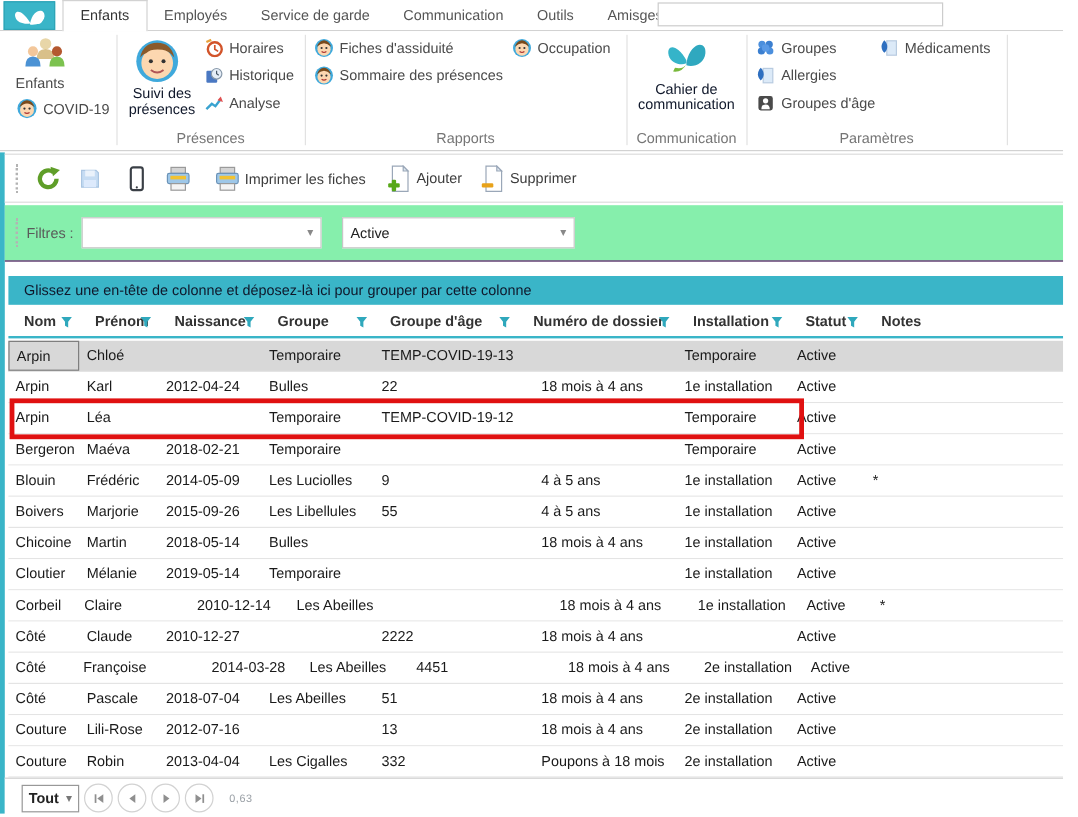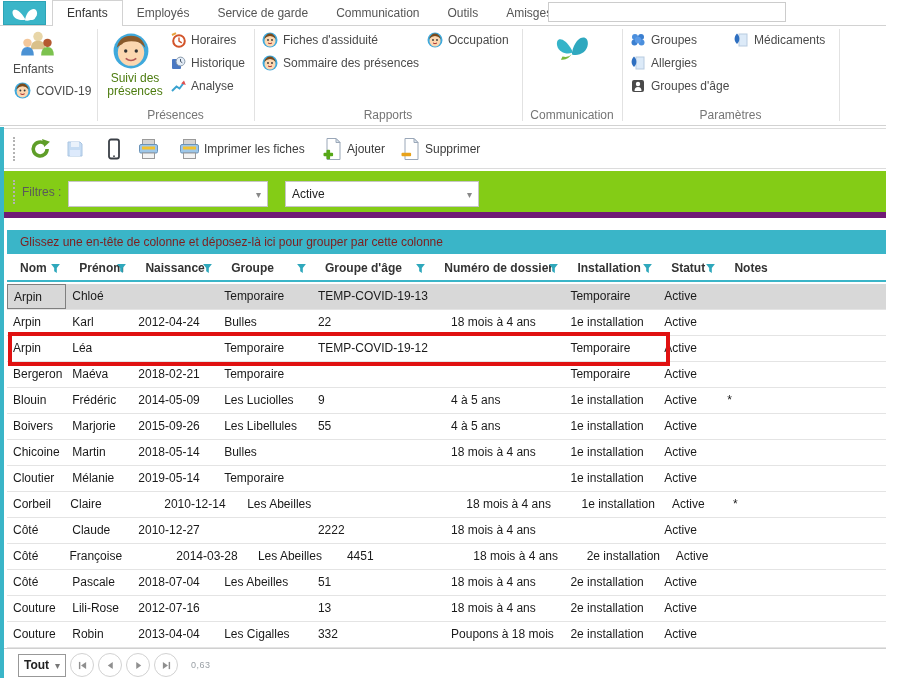--- a/index.html
+++ b/index.html
@@ -16,42 +16,42 @@
   .tab.active{background:#fff;border:1px solid #d2d2d2;border-bottom:none;color:#333;height:25px;
               position:relative;z-index:2;}
   .tabbar-input{position:absolute;left:548px;top:2px;width:238px;height:20px;border:1px solid #ccc;
                 box-sizing:border-box;font-family:inherit;font-size:12px;padding:0 4px;}
 
   
   .ribbon{position:absolute;top:26px;left:0;right:0;height:99px;background:#fff;border-bottom:1px solid #d2d2d2;}
   .rdiv{position:absolute;top:3px;height:92px;width:1px;background:#e2e2e2;}
   .ritem{position:absolute;display:flex;align-items:center;gap:5px;white-space:nowrap;color:#4a4a4a;}
   .rlabel{position:absolute;bottom:3px;text-align:center;color:#757575;}
-  .rbig-label{position:absolute;text-align:center;color:#4d7c0f;line-height:13px;}
+  .rbig-label{position:absolute;text-align:center;color:#0f172a;line-height:13px;}
 
   
   .teal-strip{position:absolute;left:0;top:127px;width:4px;height:551px;background:#3ab5c8;}
 
   .toolbar{position:absolute;top:128px;left:4px;right:0;height:41px;background:#fff;
            border-top:1px solid #dcdcdc;border-bottom:1px solid #dcdcdc;box-sizing:border-box;}
   .titem{position:absolute;top:50%;transform:translateY(-50%);display:flex;align-items:center;gap:3px;color:#3c3c3c;}
   .grip{width:2px;height:24px;border-left:2px dotted #b3b3b3;}
 
-  .filterbar{position:absolute;top:171px;left:4px;right:0;height:47px;background:#84cc16;
-             border-bottom:6px solid #701a75;box-sizing:border-box;}
+  .filterbar{position:absolute;top:171px;left:4px;right:0;height:47px;background:#86efac;
+             border-bottom:1px solid #701a75;box-sizing:border-box;}
   .fl-label{position:absolute;left:18px;top:50%;transform:translateY(-50%);color:#5a5a5a;}
   .combo{position:absolute;top:10px;height:26px;border:1px solid #c6c6c6;background:#fff;box-sizing:border-box;
          display:flex;align-items:center;justify-content:space-between;padding:0 6px;cursor:default;}
   .combo .arrow{color:#888;font-size:10px;}
   .search-input{position:absolute;left:483px;top:10px;width:404px;height:26px;border:1px solid #c6c6c6;
                 box-sizing:border-box;font-family:inherit;font-size:12px;padding:0 9px;}
   .search-input::placeholder{color:#9a9a9a;font-style:italic;}
 
   
-  .groupbar{position:absolute;top:230px;left:7px;right:0;height:24px;background:#3ab5c8;color:#7f1d1d;
+  .groupbar{position:absolute;top:230px;left:7px;right:0;height:24px;background:#3ab5c8;color:#0f172a;
             line-height:24px;padding-left:13px;box-sizing:border-box;white-space:nowrap;}
   .grid-header{position:absolute;top:256px;left:7px;right:0;height:26px;display:flex;
                border-bottom:2px solid #3ab5c8;box-sizing:border-box;background:#fff;}
   .hcell{position:relative;font-weight:bold;color:#333;line-height:24px;padding-left:13px;
          box-sizing:border-box;white-space:nowrap;overflow:hidden;cursor:default;}
   .hcell .funnel{position:absolute;right:5px;top:7px;}
   .grid-body{position:absolute;top:284px;left:7px;right:0;}
   .grow{display:flex;height:26px;border-bottom:1px solid #e4e4e4;box-sizing:border-box;background:#fff;}
   .grow.selected{background:#d8d8d8;}
   .gcell{line-height:25px;padding-left:6px;box-sizing:border-box;white-space:nowrap;overflow:hidden;color:#1a1a1a;}
@@ -204,20 +204,23 @@
       <span>Rapports</span>
     </div>
 
     <div class="ritem" style="left:552px;top:2px">
       <svg width="40" height="38" viewBox="0 0 36 36">
         <path d="M18 21 C10 7 2 9 4 17 C5.5 23 13 25.5 18 23.5 Z" fill="#35b4c9"></path>
         <path d="M18 23 C21.5 6 34 5.5 33 15.5 C32.2 23.5 24 27 18 25 Z" fill="#2fa8bf"></path>
         <path d="M9 27 Q15.5 28.5 18 24 Q14.5 31 7.5 30 Z" fill="#79b93c"></path>
       </svg>
     </div>
+    <div class="rbig-label" style="left:524px;top:42px;width:96px">
+      <span>Cahier de communication</span>
+    </div>
     <div class="rlabel" style="left:522px;width:100px">
       <span>Communication</span>
     </div>
 
     <div class="ritem" style="left:630px;top:6px">
       <svg width="16" height="16" viewBox="0 0 16 16">
         <circle cx="5" cy="5" r="3" fill="#4b8fdd"></circle>
           <circle cx="11" cy="5" r="3" fill="#3b7fd0"></circle>
         <circle cx="4.5" cy="10.5" r="3" fill="#3b7fd0"></circle>
           <circle cx="11.5" cy="10.5" r="3" fill="#4b8fdd"></circle>

